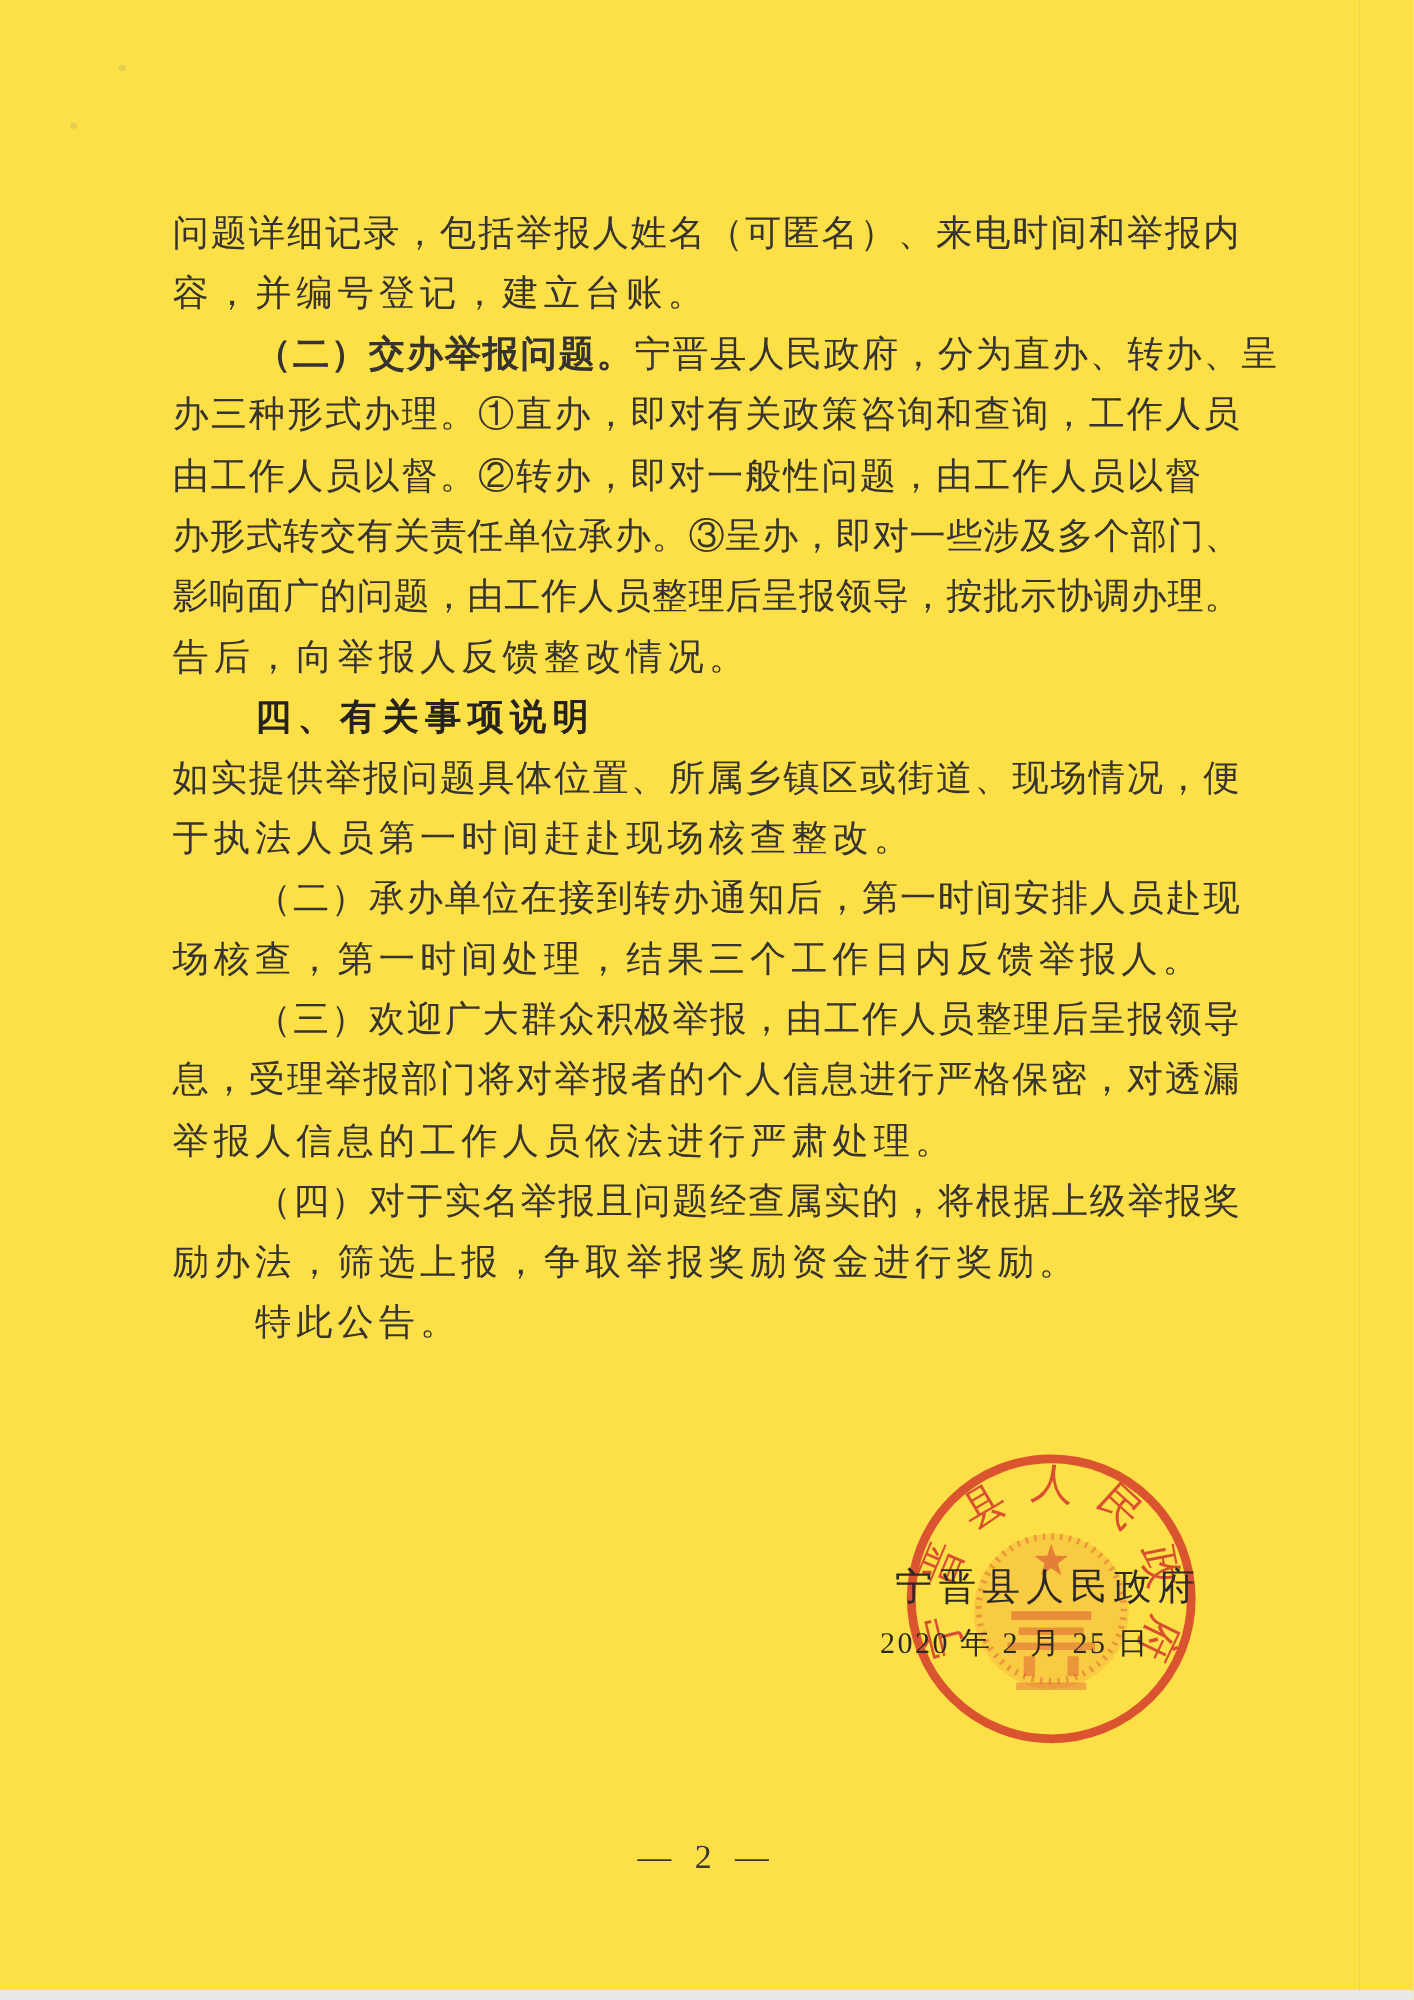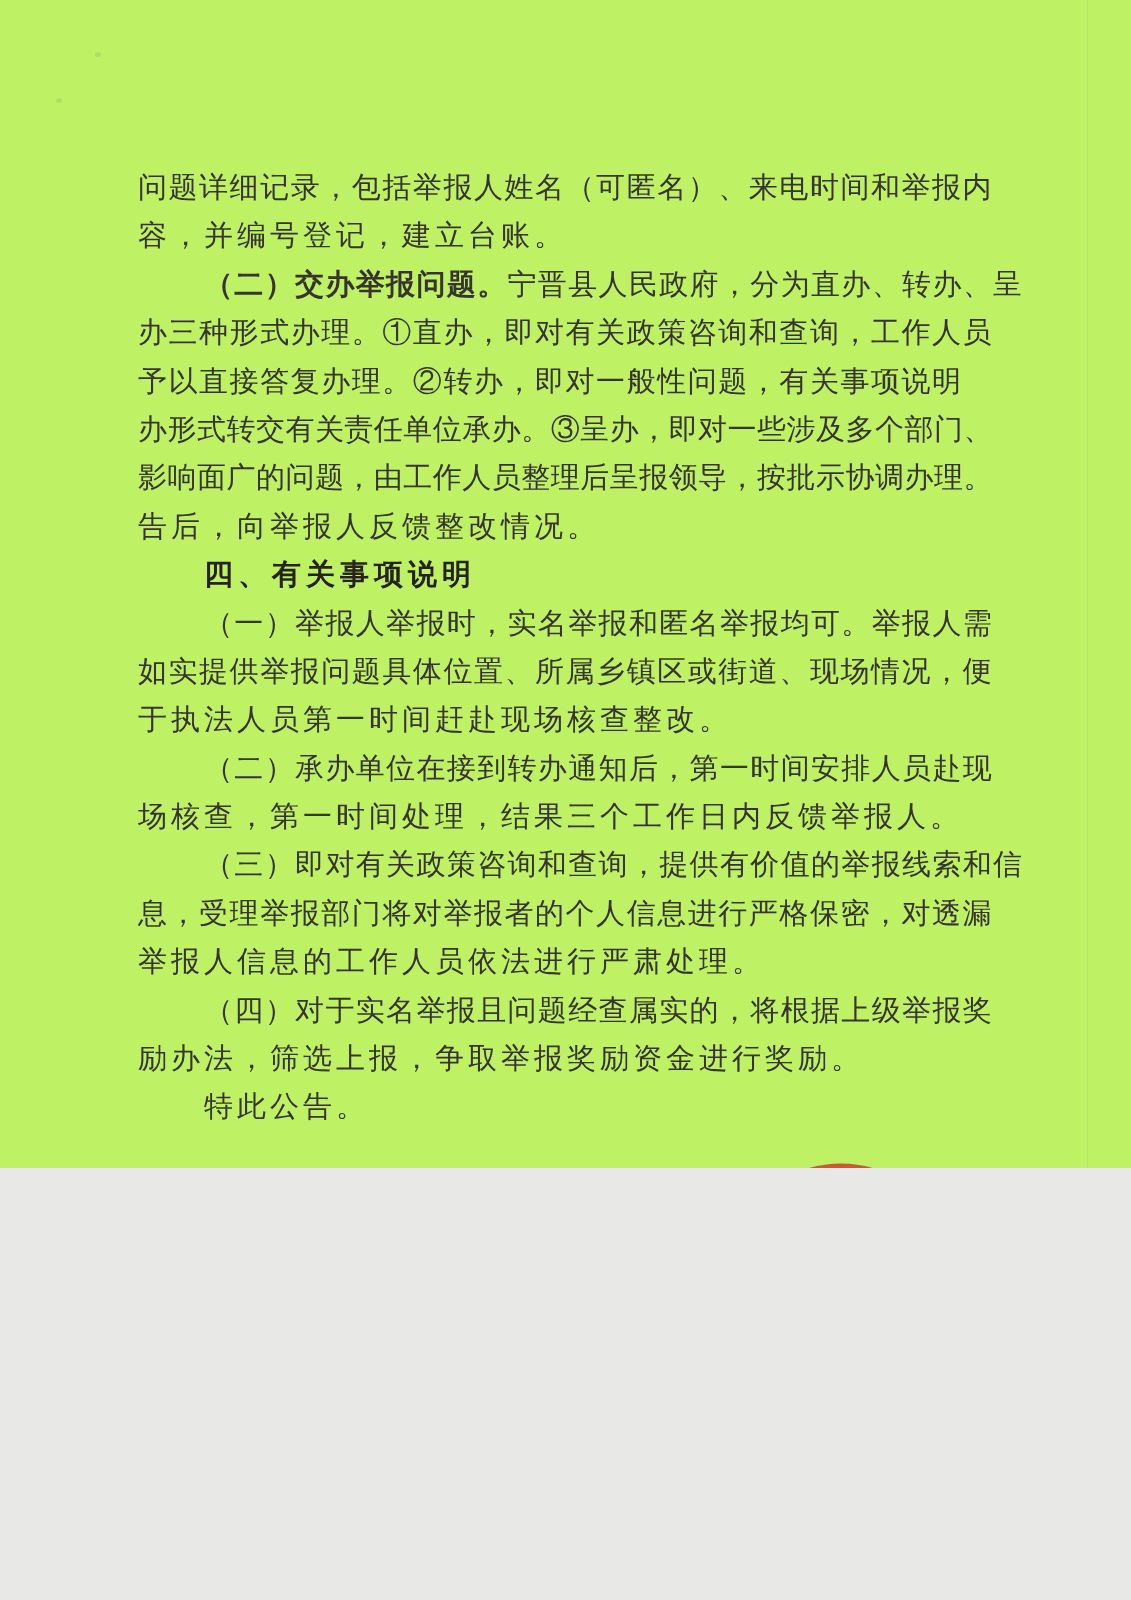--- a/index.html
+++ b/index.html
@@ -1,21 +1,21 @@
 <!DOCTYPE html>
 <html><head>
 <meta charset="utf-8">
 <style>
   html, body { margin: 0; padding: 0; background: #e8e8e6; }
   .page {
     position: relative;
     width: 1131px;
-    height: 1168px;
+    height: 1592px;
     margin: 0 auto;
-    background: #bef264;
+    background: #fde047;
     overflow: hidden;
     font-family: "Liberation Serif", serif;
   }
   
   .scan-line {
     position: absolute;
     top: 0; height: 1600px; width: 1px;
     background: rgba(130,130,128,0.12);
   }
   .scan-speck {
@@ -87,31 +87,30 @@
 
   <div class="scan-line" style="left:1087px;"></div>
   <div class="scan-speck" style="left:95px; top:52px;"></div>
   <div class="scan-speck" style="left:56px; top:98px;"></div>
 
   <div class="doc-body">
       <div class="line" style="letter-spacing: 1.54px;"><span class="seg-body">问题详细记录，包括举报人姓名（可匿名）、来电时间和举报内</span></div>
       <div class="line"><span class="seg-body">容，并编号登记，建立台账。</span></div>
       <div class="line indent" style="letter-spacing: 1.35px;"><span class="seg-lead">（二）交办举报问题。</span><span class="seg-body">宁晋县人民政府，分为直办、转办、呈</span></div>
       <div class="line" style="letter-spacing: 1.54px;"><span class="seg-body">办三种形式办理。①直办，即对有关政策咨询和查询，工作人员</span></div>
-      <div class="line" style="letter-spacing: 1.54px;"><span class="seg-body">予以直接答复办理。②转办，即对一般性问题，有关事项说明</span></div>
+      <div class="line" style="letter-spacing: 1.54px;"><span class="seg-body">由工作人员以督。②转办，即对一般性问题，由工作人员以督</span></div>
       <div class="line" style="letter-spacing: 0.48px;"><span class="seg-body">办形式转交有关责任单位承办。③呈办，即对一些涉及多个部门、</span></div>
       <div class="line" style="letter-spacing: 0.48px;"><span class="seg-body">影响面广的问题，由工作人员整理后呈报领导，按批示协调办理。</span></div>
       <div class="line"><span class="seg-body">告后，向举报人反馈整改情况。</span></div>
       <div class="line indent"><span class="seg-heading">四、有关事项说明</span></div>
-      <div class="line indent" style="letter-spacing: 1.35px;"><span class="seg-body">（一）举报人举报时，实名举报和匿名举报均可。举报人需</span></div>
       <div class="line" style="letter-spacing: 1.54px;"><span class="seg-body">如实提供举报问题具体位置、所属乡镇区或街道、现场情况，便</span></div>
       <div class="line"><span class="seg-body">于执法人员第一时间赶赴现场核查整改。</span></div>
       <div class="line indent" style="letter-spacing: 1.35px; text-align: center;"><span class="seg-body">（二）承办单位在接到转办通知后，第一时间安排人员赴现</span></div>
       <div class="line"><span class="seg-body">场核查，第一时间处理，结果三个工作日内反馈举报人。</span></div>
-      <div class="line indent" style="letter-spacing: 1.35px;"><span class="seg-body">（三）即对有关政策咨询和查询，提供有价值的举报线索和信</span></div>
+      <div class="line indent" style="letter-spacing: 1.35px;"><span class="seg-body">（三）欢迎广大群众积极举报，由工作人员整理后呈报领导</span></div>
       <div class="line" style="letter-spacing: 1.54px;"><span class="seg-body">息，受理举报部门将对举报者的个人信息进行严格保密，对透漏</span></div>
       <div class="line"><span class="seg-body">举报人信息的工作人员依法进行严肃处理。</span></div>
       <div class="line indent" style="letter-spacing: 1.35px;"><span class="seg-body">（四）对于实名举报且问题经查属实的，将根据上级举报奖</span></div>
       <div class="line"><span class="seg-body">励办法，筛选上报，争取举报奖励资金进行奖励。</span></div>
       <div class="line indent"><span class="seg-body">特此公告。</span></div>
     </div>
 
   <div class="seal" style="color: rgb(213, 64, 46);">
     <svg width="240" height="260" viewBox="0 0 240 260">
       <defs>

